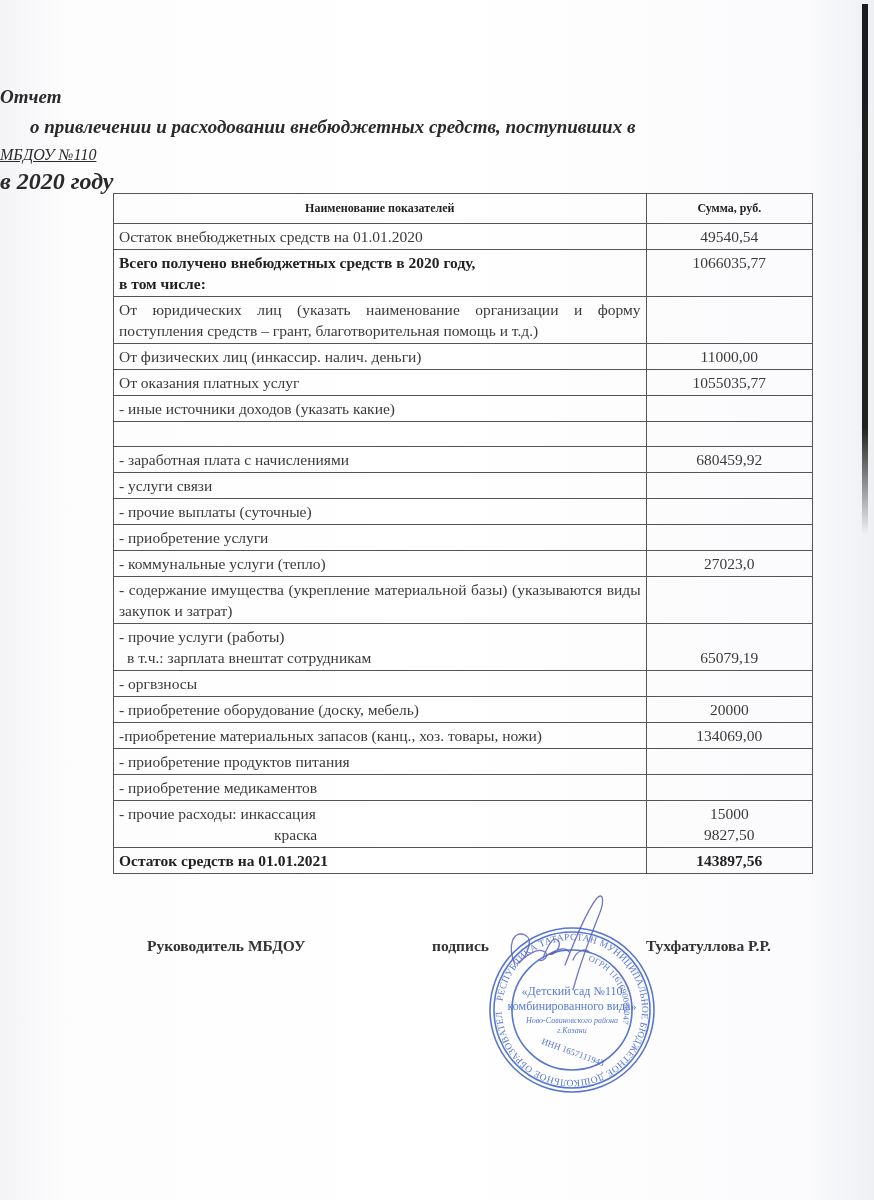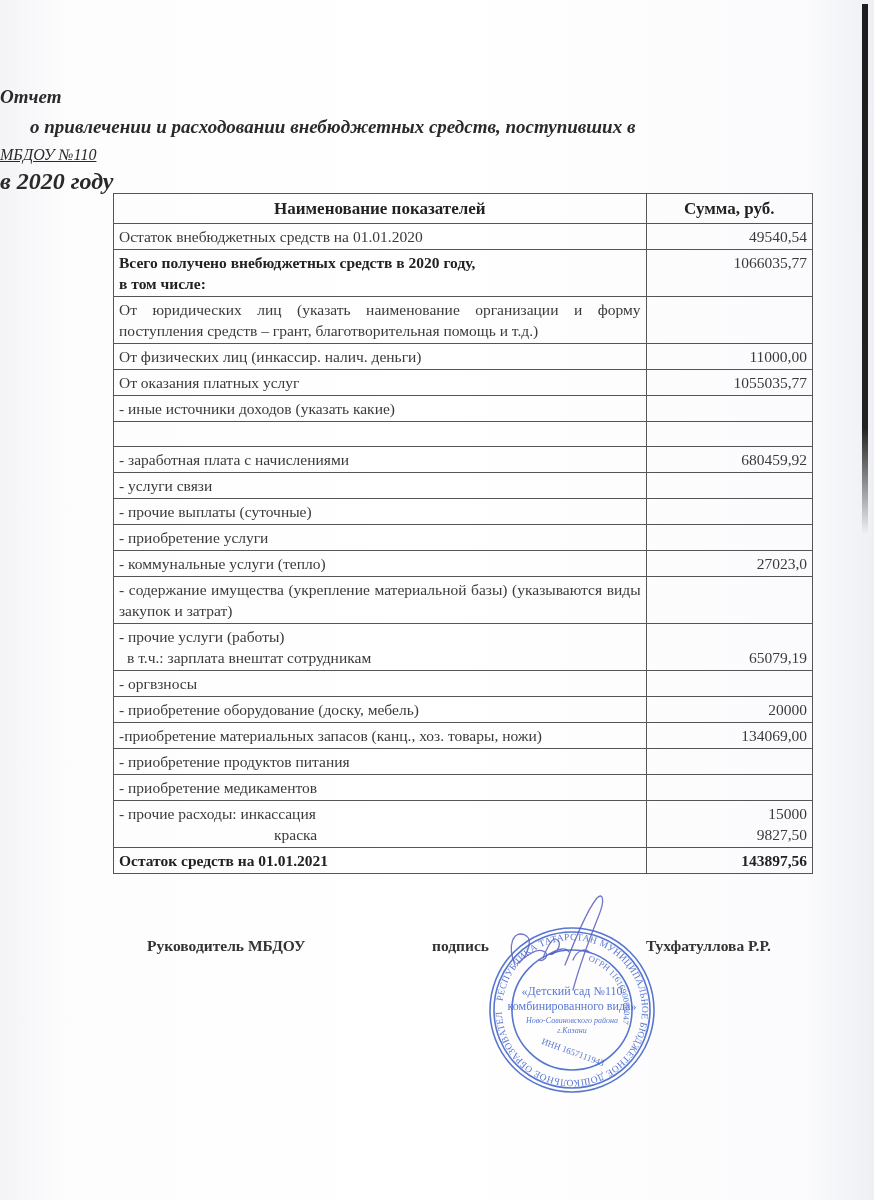--- a/index.html
+++ b/index.html
@@ -23,23 +23,23 @@
   .t3 { top: 146px; font-size: 16px; text-decoration: underline; }
   .t4 { top: 168px; font-size: 24px; font-weight: bold; }
 
   table.report {
     position: absolute; left: 113px; top: 193px; width: 700px;
     border-collapse: collapse; font-size: 15.5px; color: #3a3a3a;
   }
   table.report td, table.report th {
     border: 1px solid #555; padding: 2px 5px; vertical-align: top; line-height: 21px;
   }
-  table.report th { font-size: 17px; font-weight: bold; color: #222; height: 25px; vertical-align: middle; }
+  table.report th { font-size: 12px; font-weight: bold; color: #222; height: 25px; vertical-align: middle; }
   td.name { width: 524px; }
-  td.sum { width: 156px; text-align: right; }
+  td.sum { width: 156px; text-align: center; }
   .bold { font-weight: bold; color: #222; }
   .justify { text-align: justify; text-align-last: left; }
   .indent { padding-left: 8px; }
   .center-sub { display: block; padding-left: 155px; }
   .sum-bottom { vertical-align: bottom !important; }
   tr.r24 td { height: 20px; }
 
   .sign-row { position: absolute; top: 937px; font-size: 15.5px; font-weight: bold; color: #333; }
   .s-role { left: 147px; }
   .s-sig { left: 432px; }

